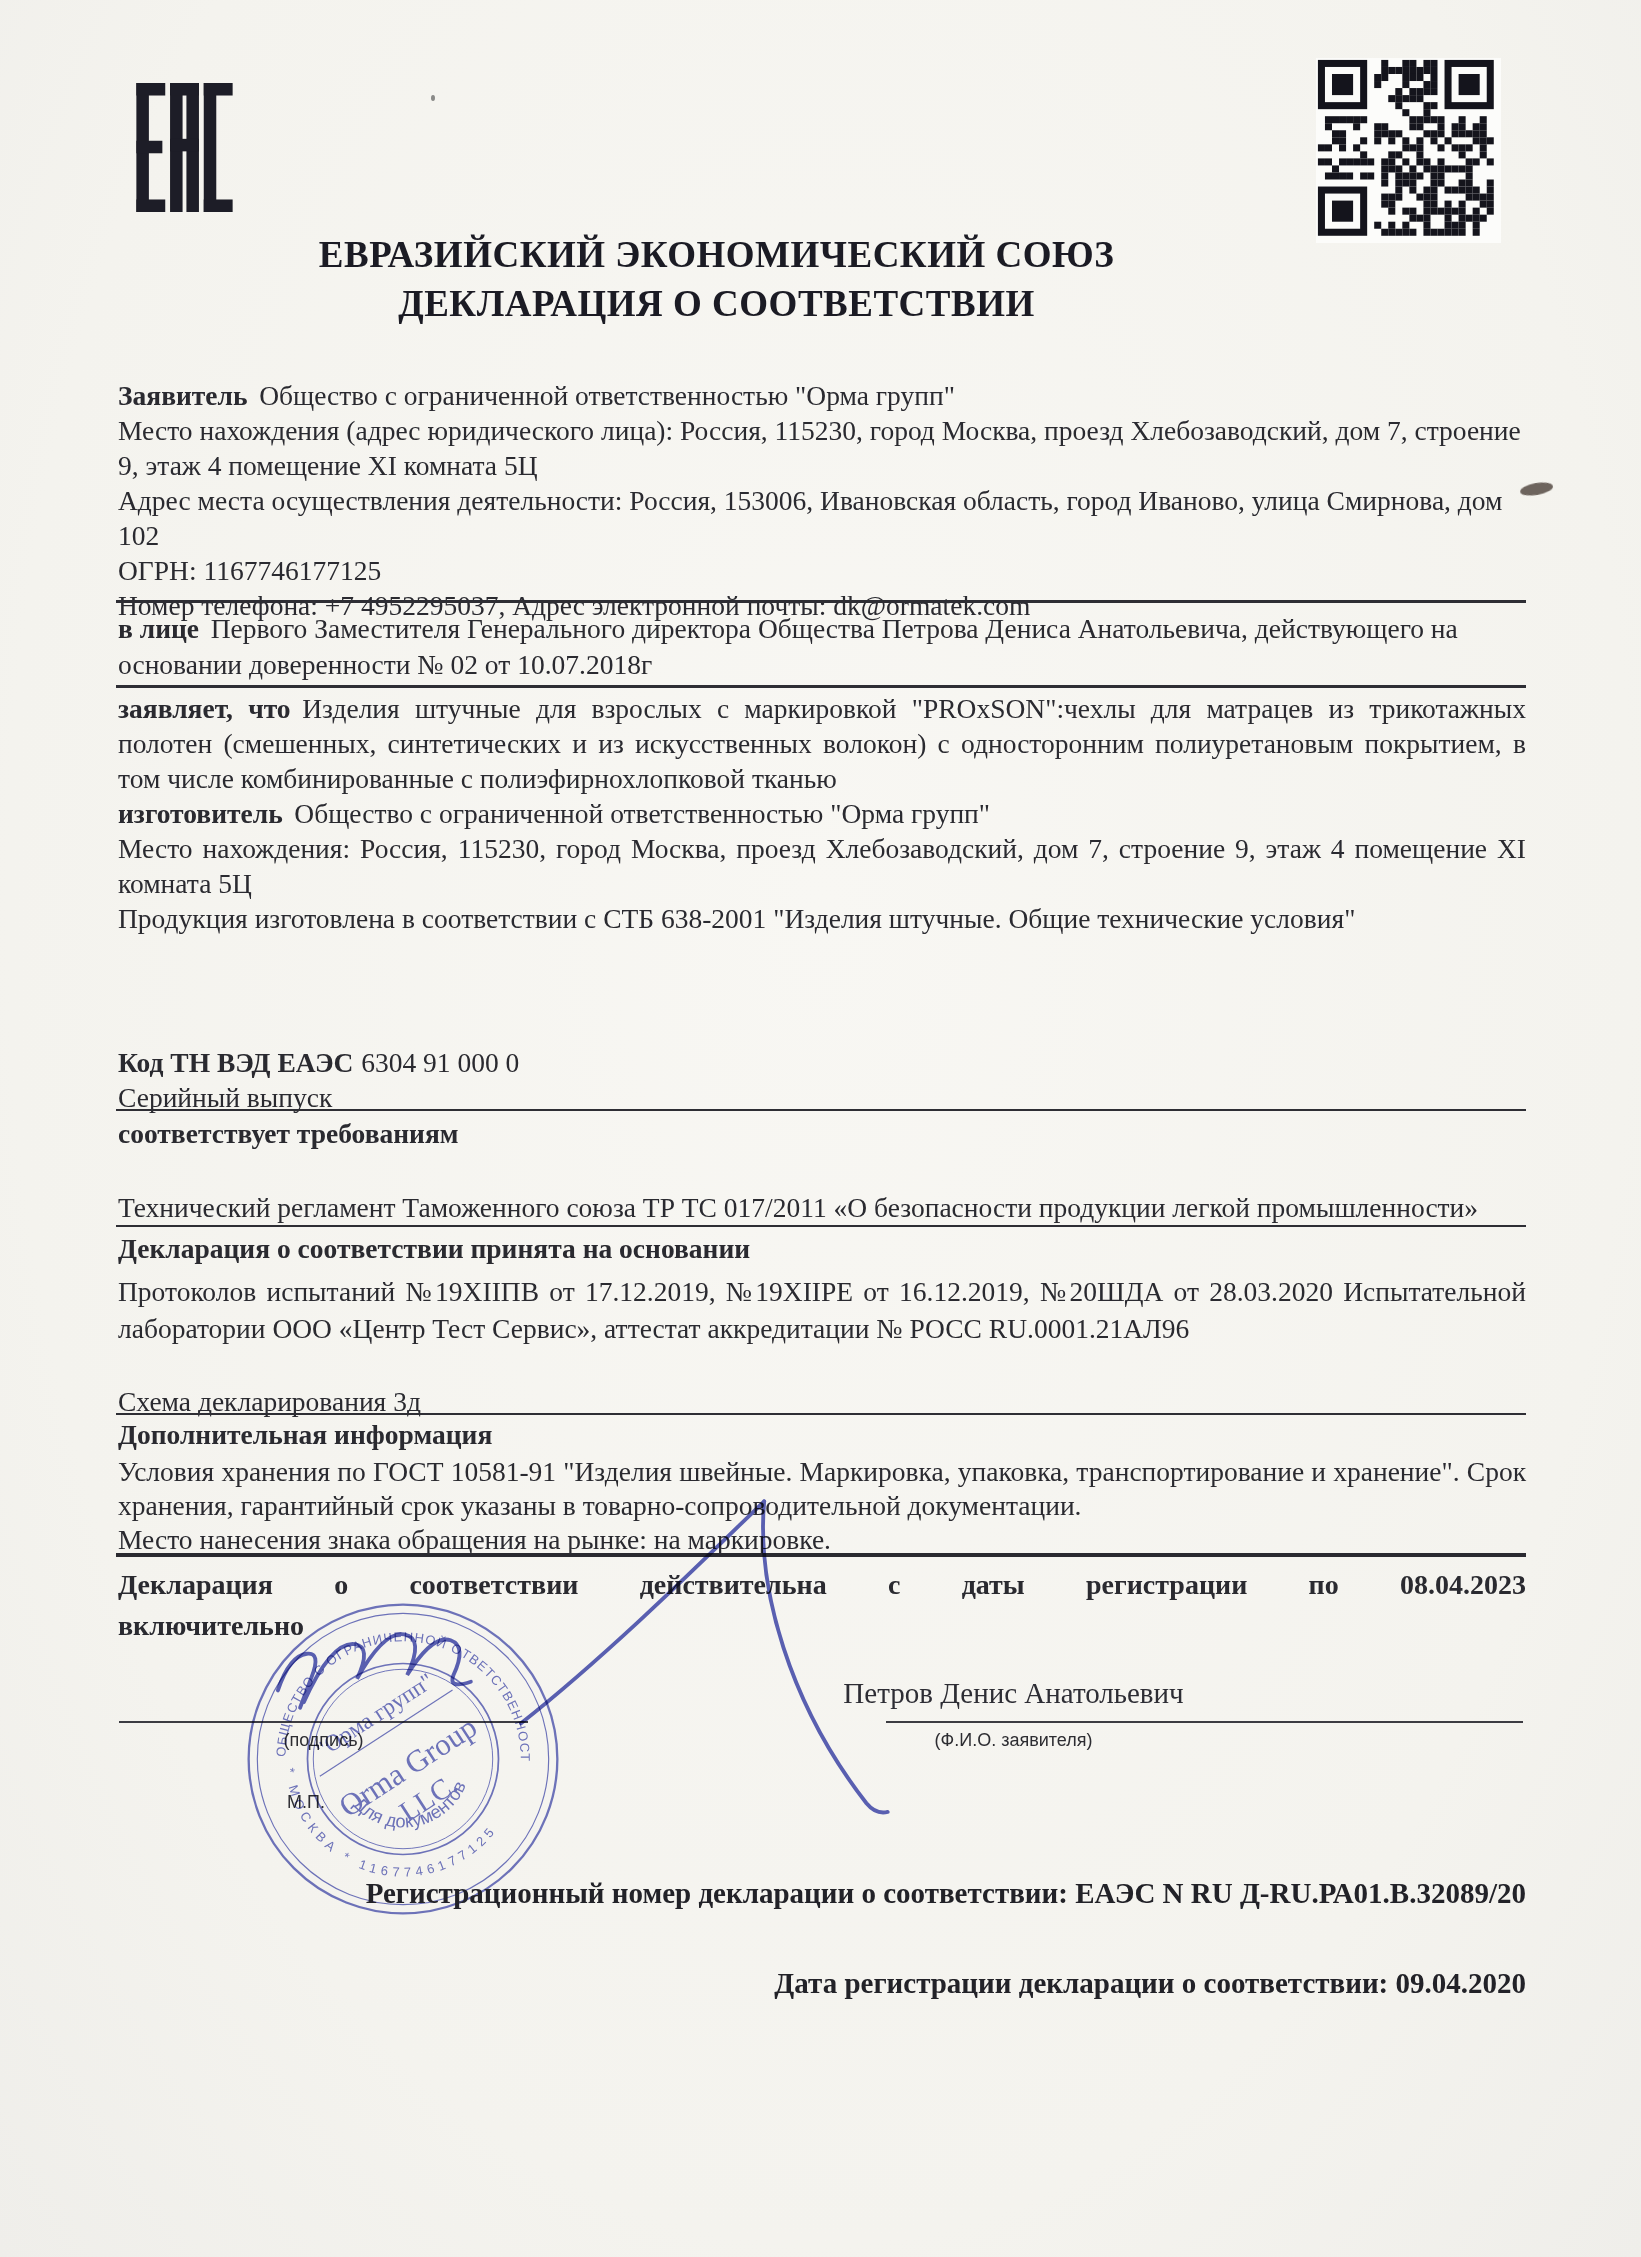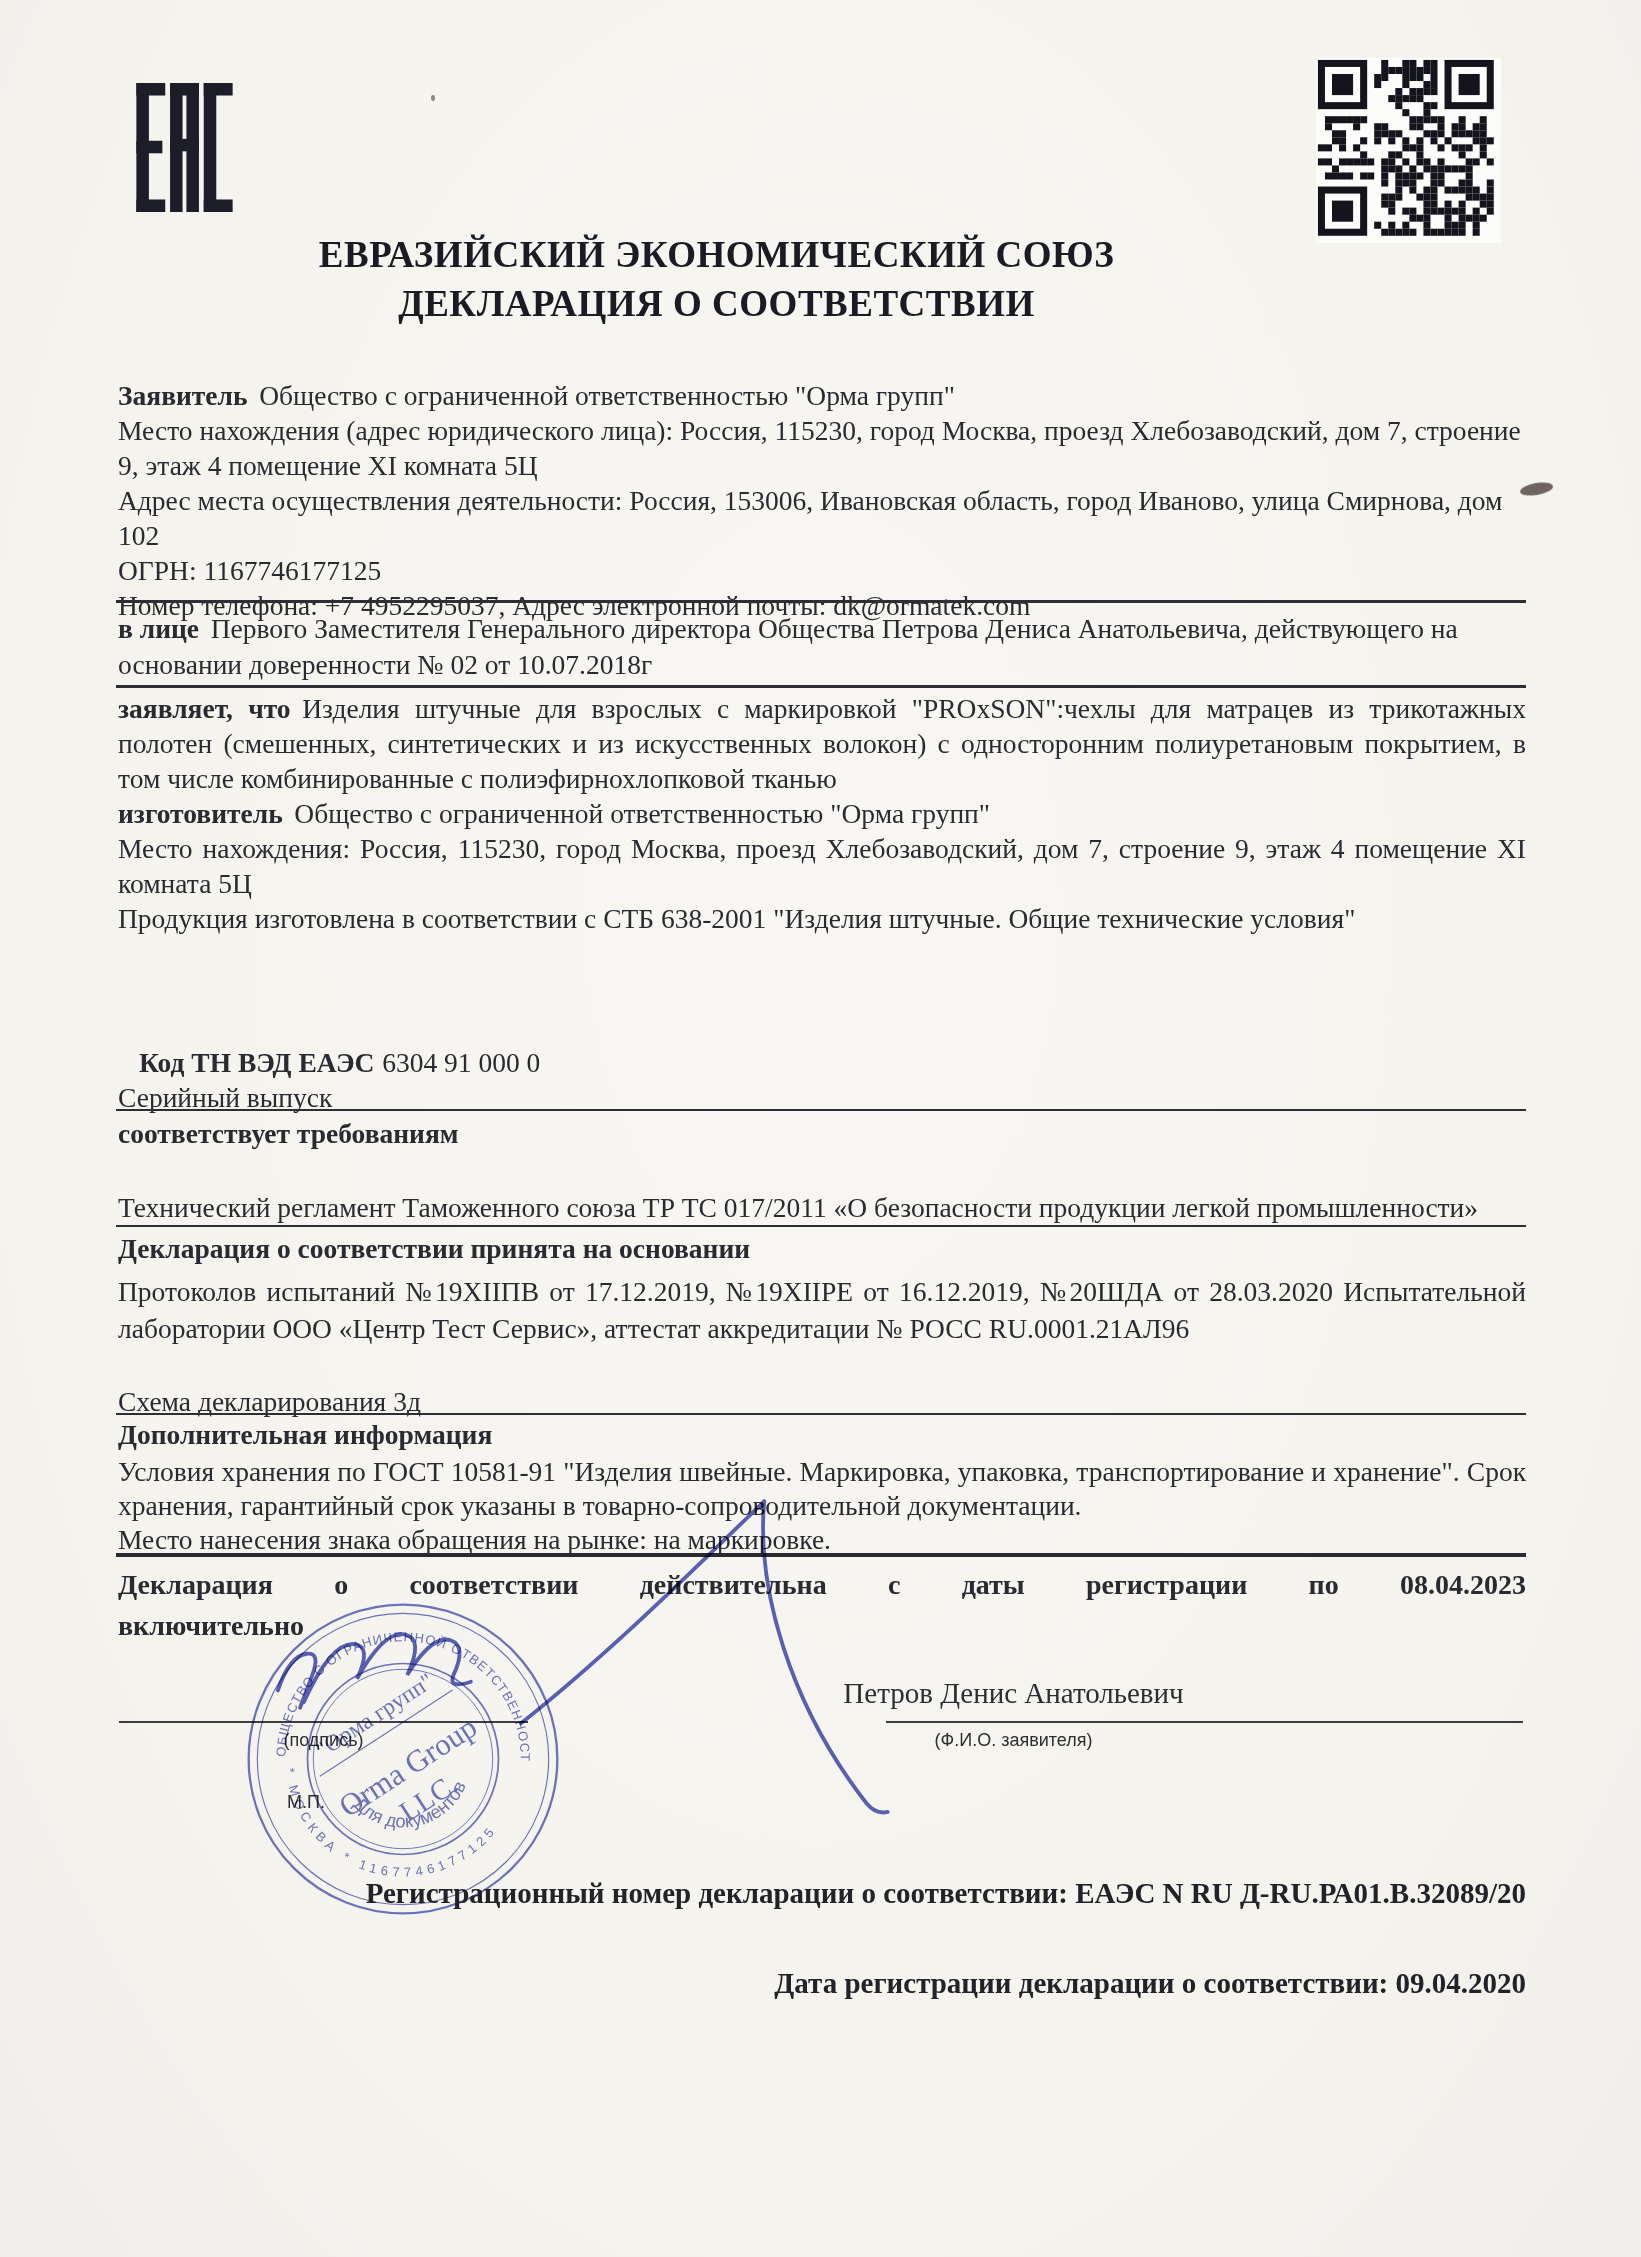--- a/index.html
+++ b/index.html
@@ -306,21 +306,21 @@
   <div class="rule" style="top:685px;height:2.9px;"></div>
 
   <div class="abs content-w body-text" style="top:691px;line-height:35px;">
     <p class="just"><span class="lbl">заявляет, что</span><span>Изделия штучные для взрослых с маркировкой "PROxSON":чехлы для матрацев из трикотажных полотен (смешенных, синтетических и из искусственных волокон) с односторонним полиуретановым покрытием, в том числе комбинированные с полиэфирнохлопковой тканью</span></p>
     <p><span class="lbl">изготовитель</span><span>Общество с ограниченной ответственностью "Орма групп"</span></p>
     <p class="just">Место нахождения: Россия, 115230, город Москва, проезд Хлебозаводский, дом 7, строение 9, этаж 4 помещение XI комната 5Ц</p>
     <p class="just">Продукция изготовлена в соответствии с СТБ 638-2001 "Изделия штучные. Общие технические условия"</p>
   </div>
 
   <div class="abs content-w body-text" style="top:1045px;">
-    <p><span class="lbl" style="margin-right:7.7px;margin-left:21px;">Код ТН ВЭД ЕАЭС</span><span>6304 91 000 0</span></p>
+    <p><span class="lbl" style="margin-right:7.7px;">Код ТН ВЭД ЕАЭС</span><span>6304 91 000 0</span></p>
   </div>
   <div class="abs content-w body-text" style="top:1080px;">
     <p>Серийный выпуск</p>
   </div>
 
   <div class="rule" style="top:1109px;height:2.4px;"></div>
 
   <div class="abs content-w h-bold" style="top:1118px;">соответствует требованиям</div>
   <div class="abs content-w body-text" style="top:1187px;line-height:42px;">Технический регламент Таможенного союза ТР ТС 017/2011 «О безопасности продукции легкой промышленности»</div>
 

